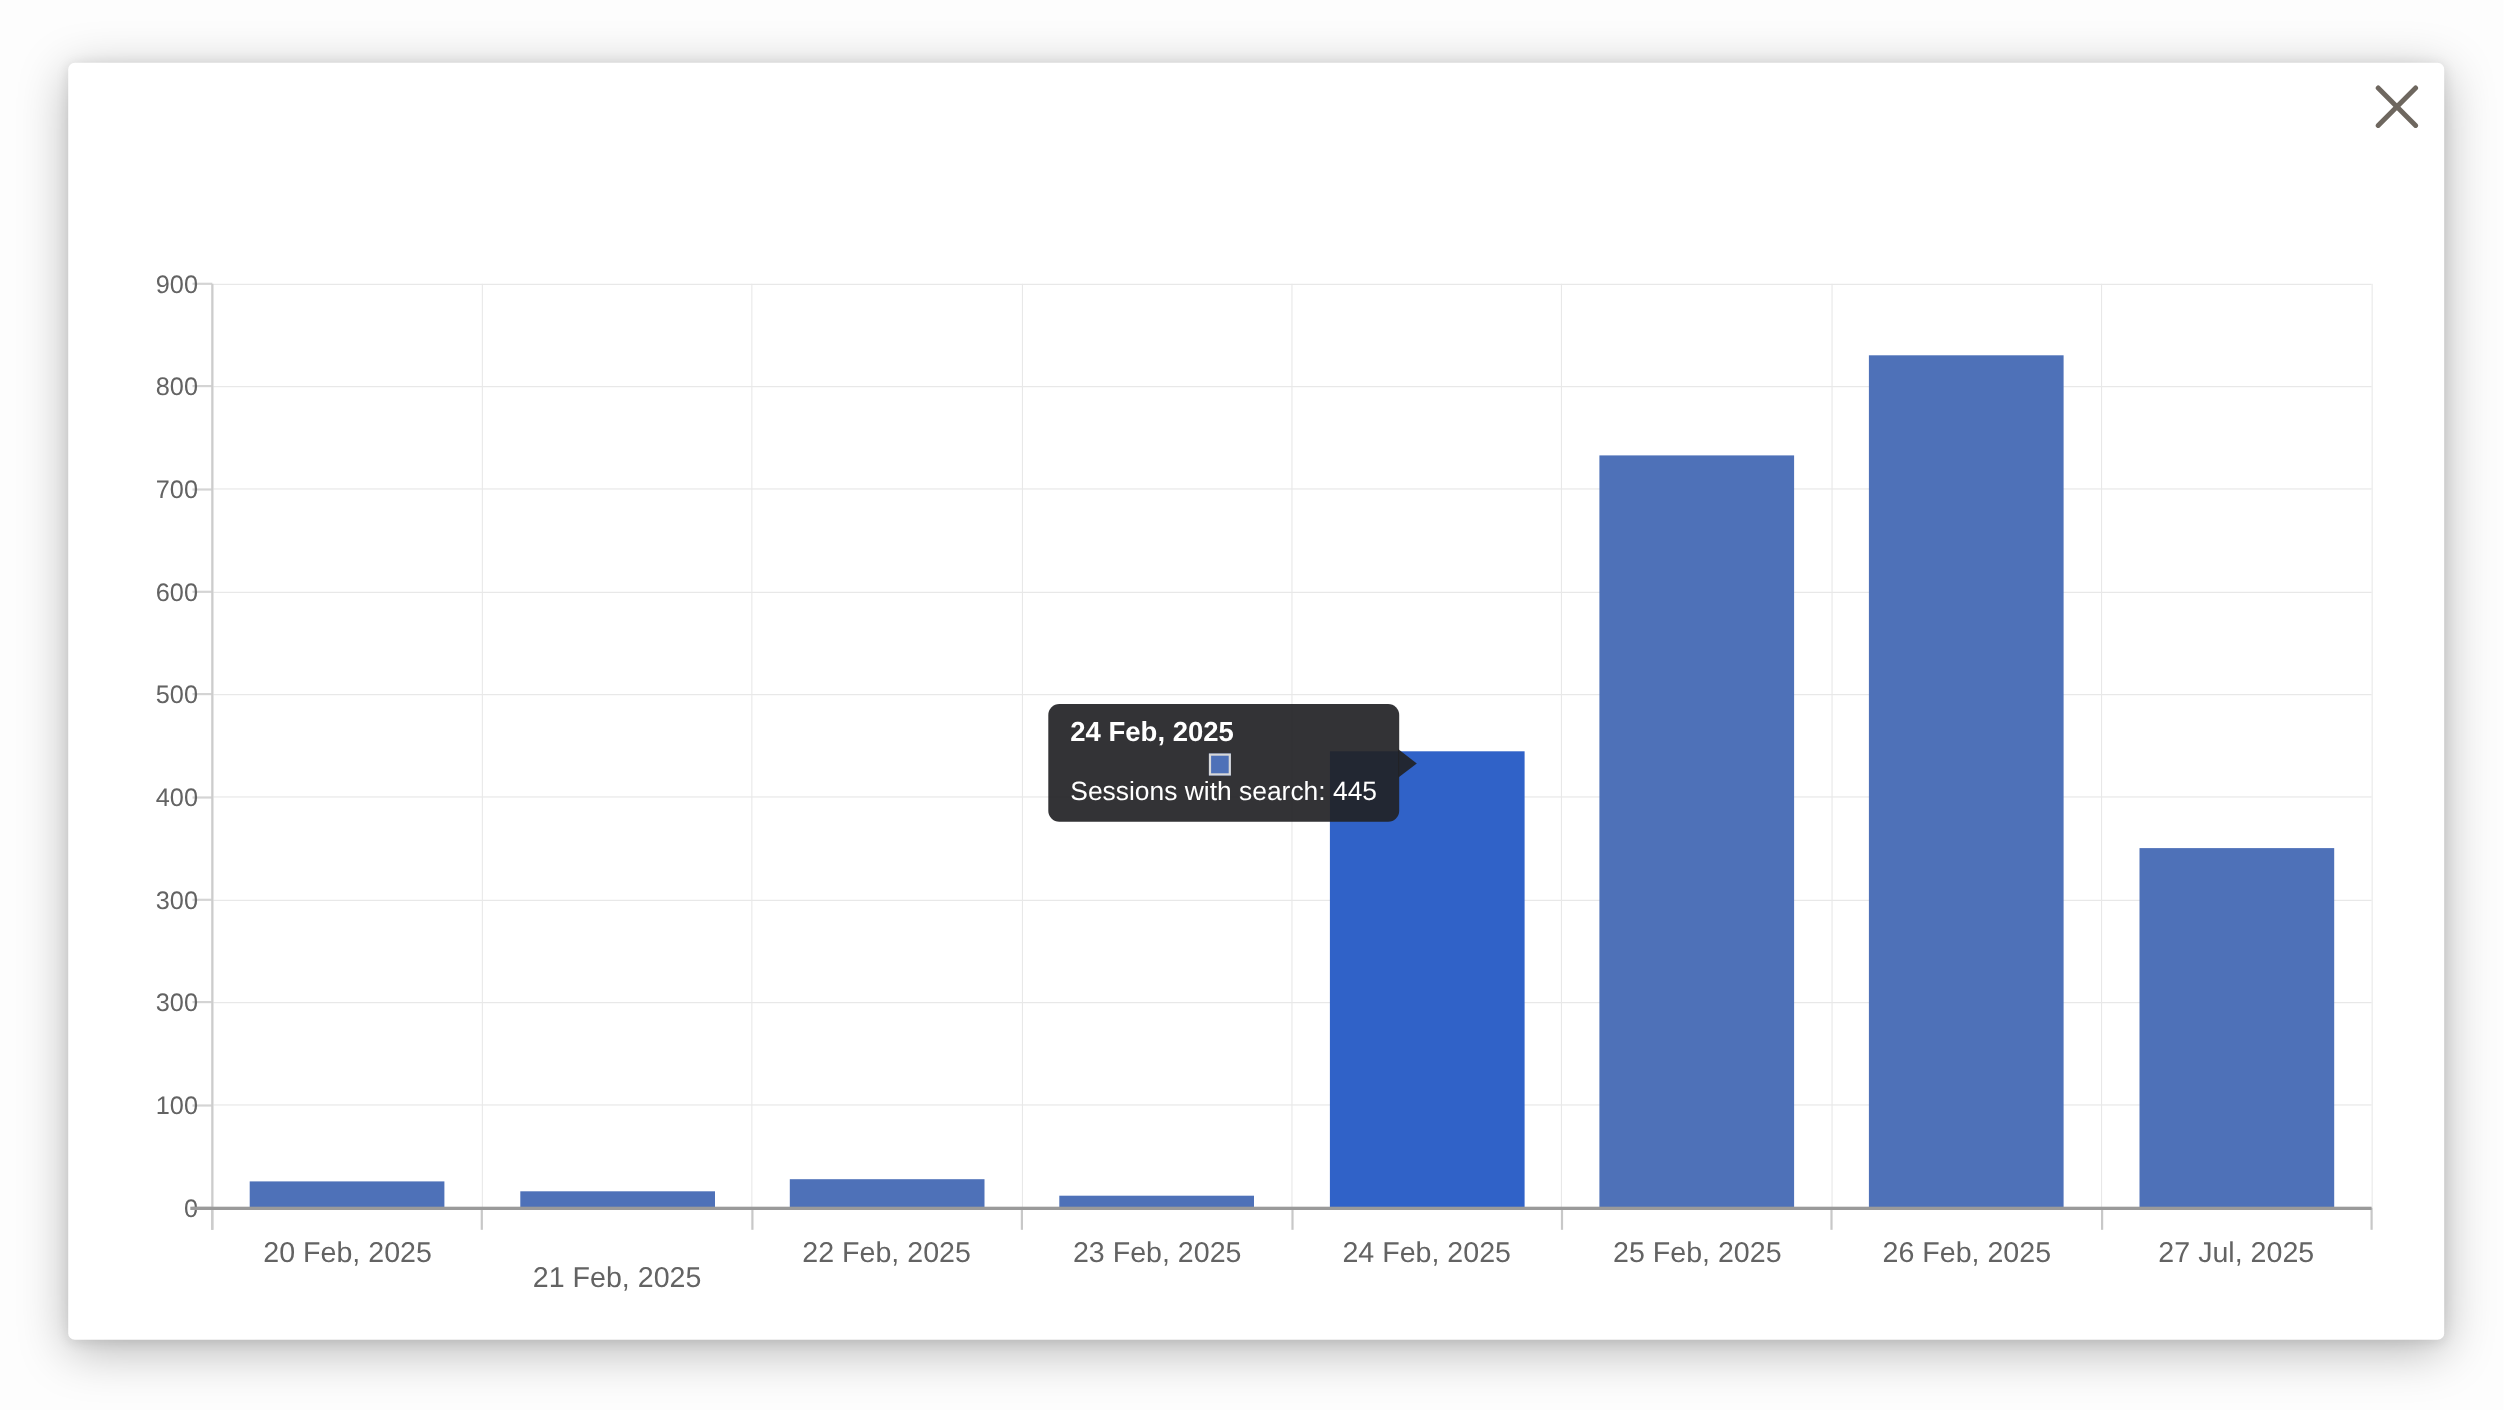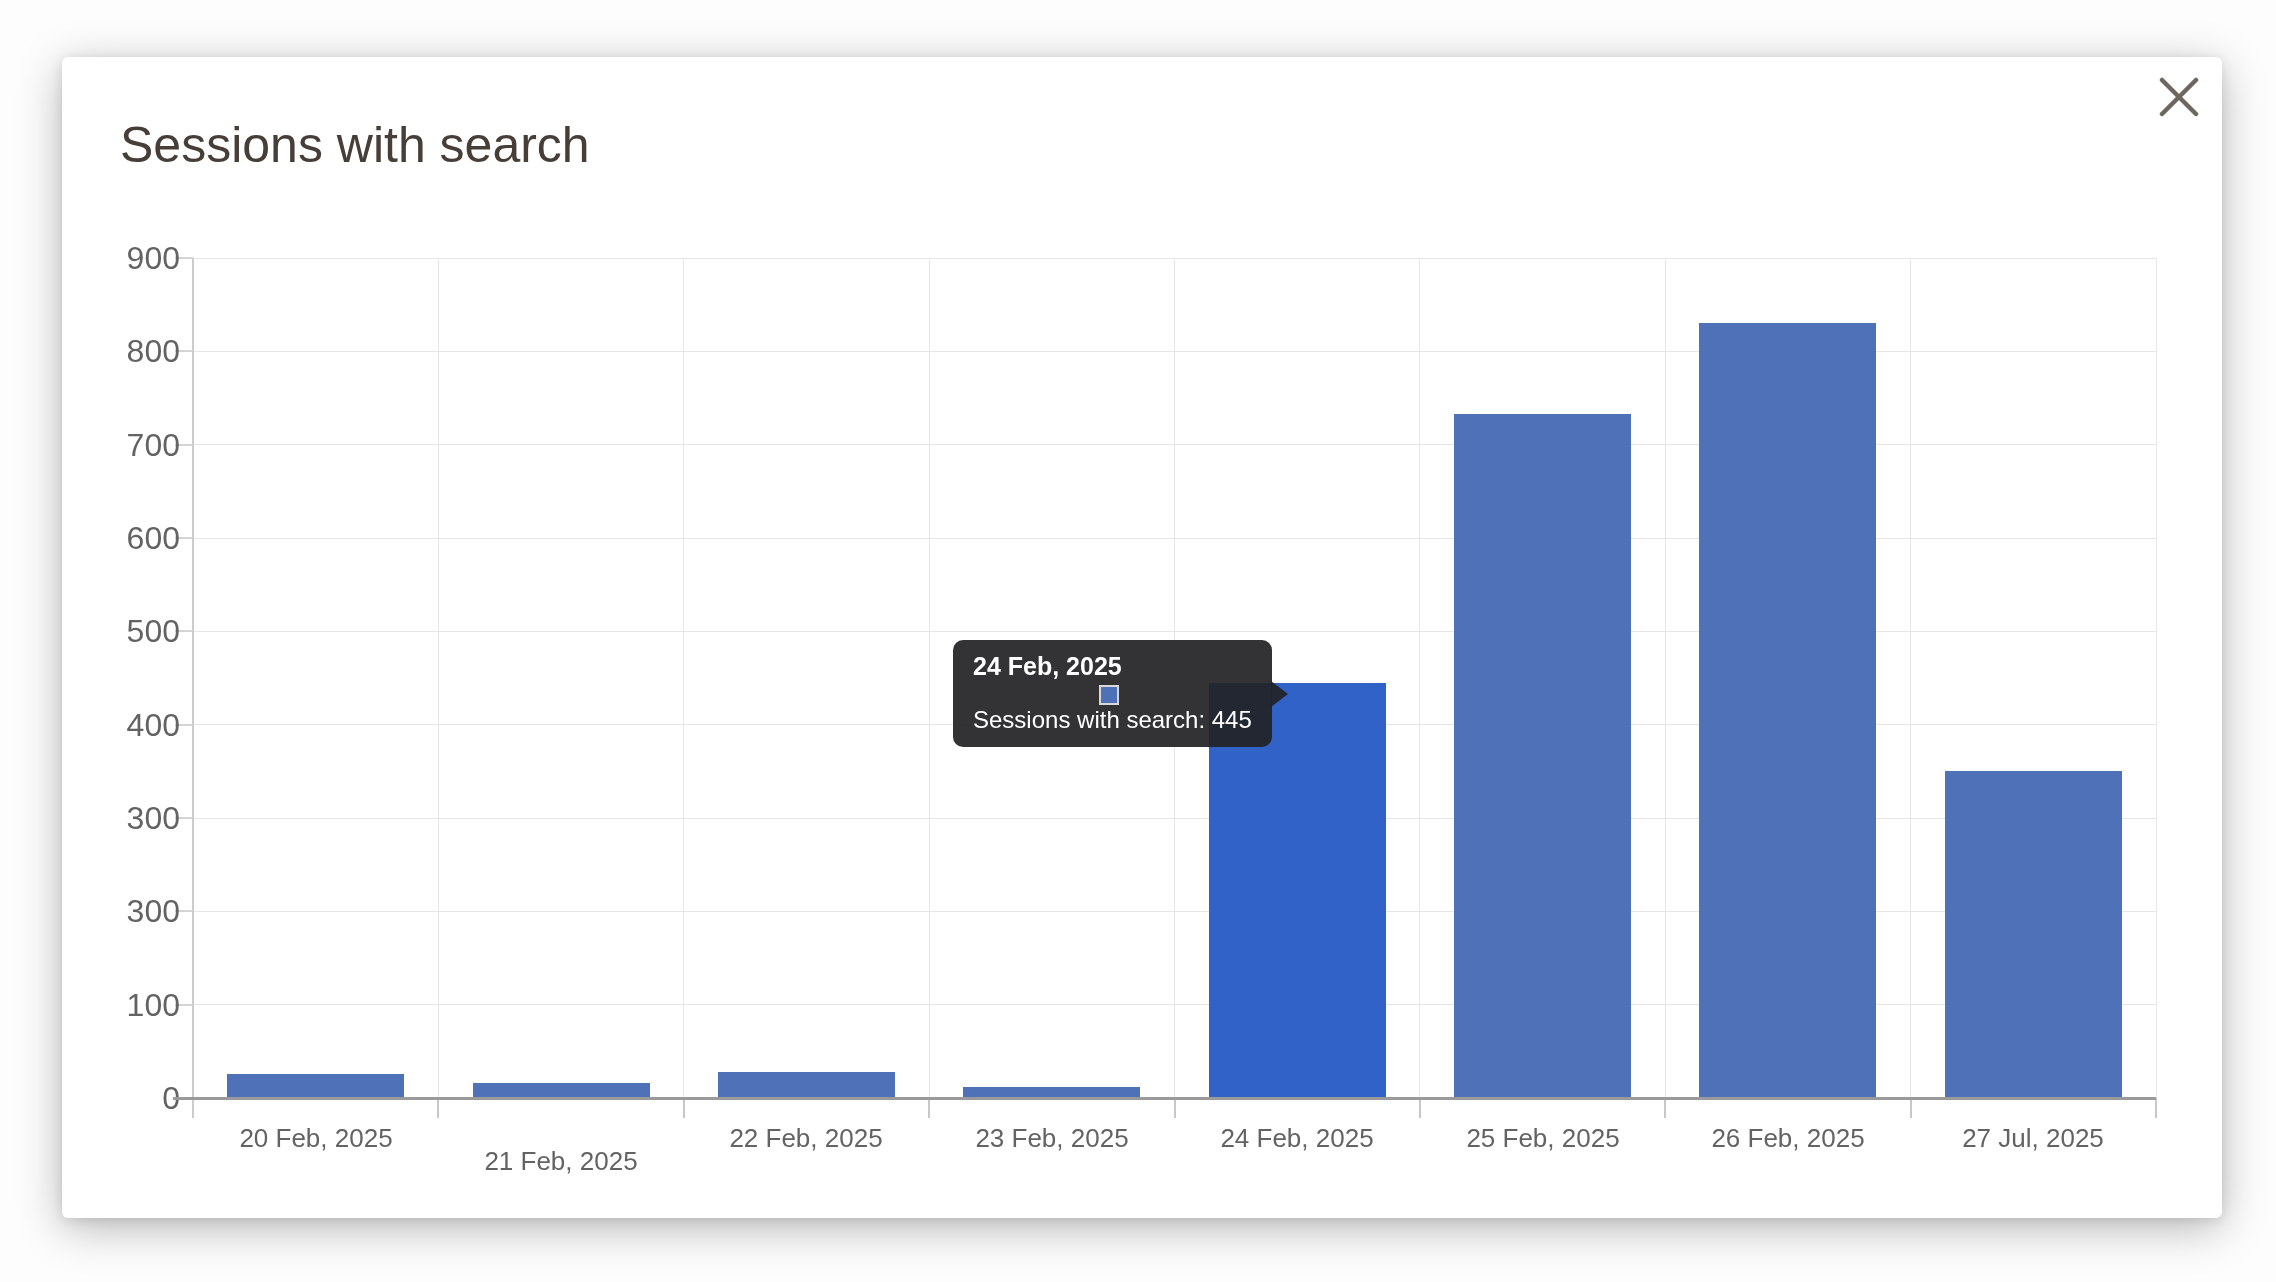--- a/index.html
+++ b/index.html
@@ -40,21 +40,21 @@
   .gridline-h { position: absolute; height: 1px; background: #e6e6e6; }
   .gridline-v { position: absolute; width: 1px; background: #e8e8e8; }
   .axis-line-y { position: absolute; width: 2px; background: #cccccc; }
   .baseline { position: absolute; height: 3px; background: #9a9a9a; z-index: 3; }
   .tick-x { position: absolute; width: 2px; height: 20px; background: #c8c8c8; }
   .tick-y { position: absolute; width: 18px; height: 2px; background: #d4d4d4; }
   .y-label {
     position: absolute;
     width: 118px;
     text-align: right;
-    font-size: 32px;
+    font-size: 23px;
     color: #636363;
     line-height: 30px;
   }
   .x-label {
     position: absolute;
     width: 246px;
     text-align: center;
     font-size: 26px;
     color: #636363;
     line-height: 32px;
@@ -87,21 +87,20 @@
     width: 0; height: 0;
     border-top: 13px solid transparent;
     border-bottom: 13px solid transparent;
     border-left: 17px solid rgba(34,34,37,0.92);
   }
 </style>
 </head>
 <body>
 
 <div class="modal">
-  <h1 class="modal-title">Sessions with search</h1>
 
   <button class="close-btn">
     <svg width="40" height="40" viewBox="0 0 40 40">
       <line x1="3" y1="3" x2="37" y2="37" stroke="#6e675f" stroke-width="4.5" stroke-linecap="round"></line>
       <line x1="37" y1="3" x2="3" y2="37" stroke="#6e675f" stroke-width="4.5" stroke-linecap="round"></line>
     </svg>
   </button>
 
   <div class="chart" id="chart">
     <div class="tick-y" style="left: 113px; top: 1040px;"></div>

